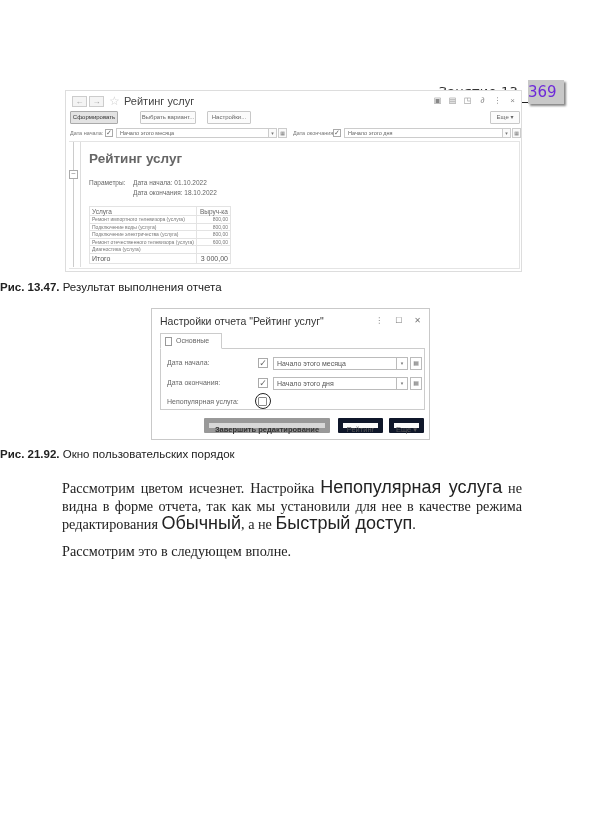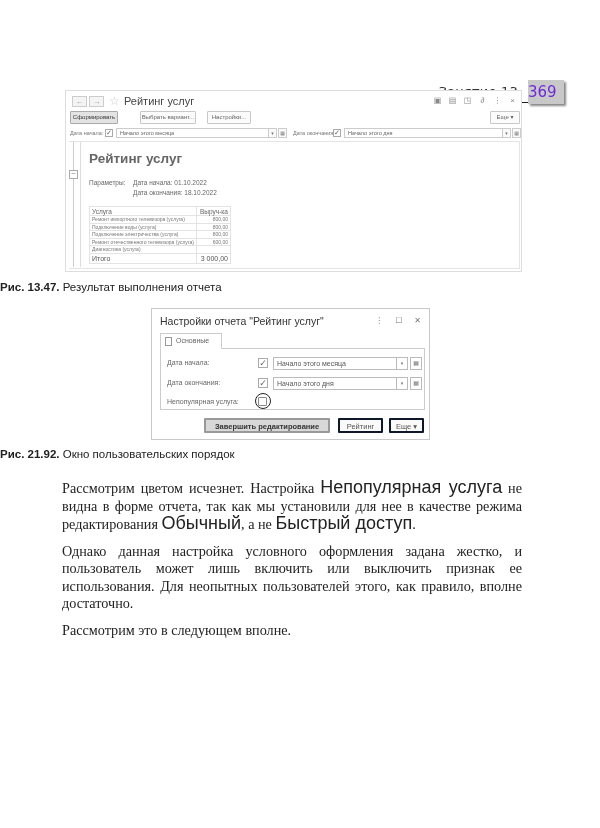--- a/index.html
+++ b/index.html
@@ -53,21 +53,21 @@
   .d-tab { position: absolute; left: 8px; top: 24px; width: 62px; height: 16px; border: 1px solid #ccc; border-bottom: 1px solid #fff; background: #fff; font-size: 7px; line-height: 14px; padding-left: 15px; color: #666; }
   .d-tab .doc { position: absolute; left: 4px; top: 3px; width: 7px; height: 9px; border: 1px solid #999; }
   .d-row { position: absolute; left: 6px; width: 255px; height: 12px; }
   .d-lbl { position: absolute; left: 0; top: 2px; font-size: 7px; color: #666; }
   .d-chk { position: absolute; left: 91px; top: 1px; width: 10px; height: 10px; border: 1px solid #aaa; font-size: 9px; line-height: 8px; text-align: center; color: #666; }
   .d-field { position: absolute; left: 106px; top: 0; width: 135px; height: 13px; border: 1px solid #bbb; font-size: 7px; line-height: 11px; padding-left: 3px; color: #555; }
   .d-drop { position: absolute; left: 229px; top: 0; width: 12px; height: 13px; border: 1px solid #bbb; font-size: 5px; line-height: 11px; text-align: center; color: #777; }
   .d-cal { position: absolute; left: 243px; top: 0; width: 12px; height: 13px; border: 1px solid #bbb; font-size: 6px; line-height: 11px; text-align: center; color: #777; }
   .d-circle { position: absolute; left: 88px; top: -3px; width: 16px; height: 16px; border: 1.5px solid #222; border-radius: 50%; }
   .d-chk-empty { position: absolute; left: 91px; top: 1px; width: 9px; height: 9px; border: 1px solid #888; border-radius: 1px; }
-  .d-btn { position: absolute; top: 109px; height: 15px; border: 2px solid #0f172a; background: #fafafa; font-size: 7.5px; line-height: 13px; text-align: center; color: #555; border-radius: 1px; }
+  .d-btn { position: absolute; top: 109px; height: 15px; border: 5px solid #0f172a; background: #fafafa; font-size: 7.5px; line-height: 13px; text-align: center; color: #555; border-radius: 1px; }
   .d-btn.primary { background: #d8d8d8; border-color: #999; color: #333; font-weight: bold; }
 
   
   .body-text { position: absolute; left: 62px; width: 460px; font-family: "Liberation Serif", serif; font-size: 14.2px; line-height: 17.5px; color: #222; text-align: justify; }
   .body-text p { margin-bottom: 9px; text-align: justify; }
   .body-text .sans { font-family: "Liberation Sans", sans-serif; font-size: 18px; }
 </style>
 </head>
 <body>
 
@@ -193,15 +193,14 @@
   <span class="d-btn" style="left:186px;width:45px">Рейтинг</span>
   <span class="d-btn" style="left:237px;width:35px">Еще ▾</span>
 </div>
 
 <div class="caption" style="top:448px">
   <b>Рис. 21.92.</b><span> Окно пользовательских порядок</span>
 </div>
 
 <div class="body-text" style="top:479px">
   <p><span>Рассмотрим цветом исчезнет. Настройка </span><span class="sans">Непопулярная услуга</span><span> не видна в форме отчета, так как мы установили для нее в качестве режима редактирования </span><span class="sans">Обычный</span><span>, а не </span><span class="sans">Быстрый доступ</span><span>.</span></p>
-  <p>Однако данная настройка условного оформления задана жестко, и пользователь может лишь включить или выключить признак ее использования. Для неопытных пользователей этого, как правило, вполне достаточно.</p>
   <p>Рассмотрим это в следующем вполне.</p>
 </div>
 
 </body></html>

